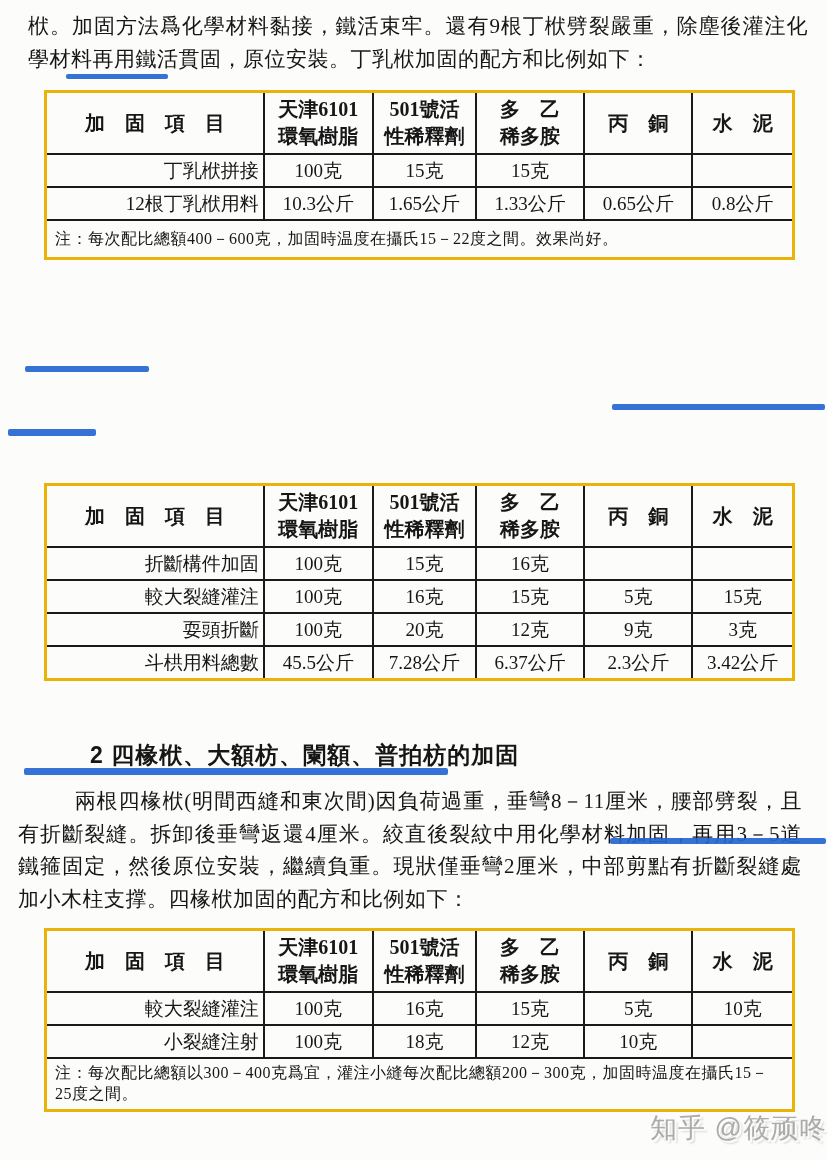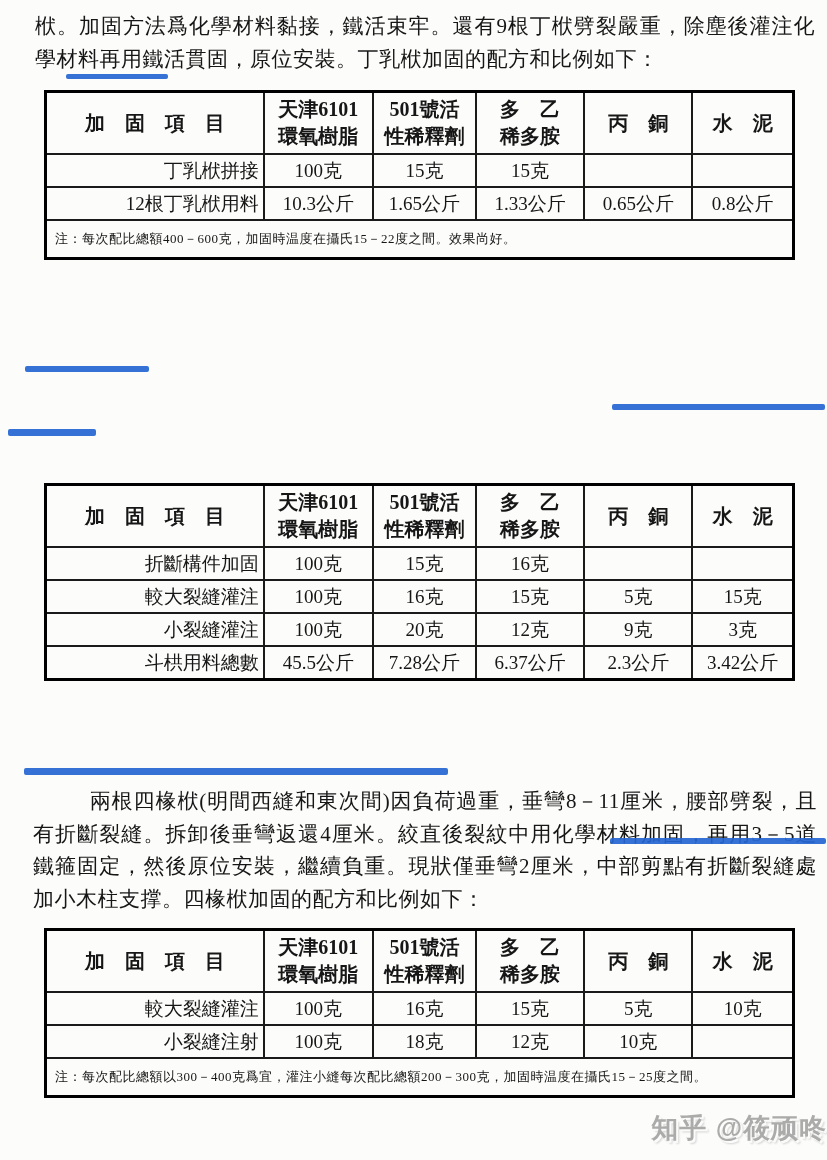--- a/index.html
+++ b/index.html
@@ -13,41 +13,41 @@
     overflow:hidden;
   }
   .para {
     position:absolute;
     margin:0;
     font-size:21px;
     line-height:32.5px;
     text-align:justify;
     letter-spacing:0.5px;
   }
-  #p1 { top:10px;  left:35px; width:780px; }
+  #p1 { top:10px;  left:28px; width:780px; }
   #p2 { top:343px; left:33px; width:784px; text-indent:2.7em; }
-  #p3 { top:785px; left:33px; width:784px; text-indent:2.7em; }
+  #p3 { top:785px; left:18px; width:784px; text-indent:2.7em; }
   .heading {
     position:absolute;
     top:740px; left:90px;
     margin:0;
     font-family:"Liberation Sans","DejaVu Sans",sans-serif;
     font-weight:bold;
     font-size:23px;
     letter-spacing:1px;
   }
   .tbl-wrap { position:absolute; left:44px; width:753px; }
   #t1 { top:90px; }
   #t2 { top:483px; }
   #t3 { top:928px; }
   table.formula {
     border-collapse:collapse;
     width:751px;
     table-layout:fixed;
-    border:3px solid #000000;
+    border:3px solid #eab308;
   }
   table.formula th, table.formula td {
     border:2px solid #1a1a1a;
     vertical-align:middle;
     padding:0 4px;
   }
   table.formula th {
     height:60px;
     font-size:20px;
     font-weight:bold;
@@ -59,21 +59,21 @@
     height:31px;
     font-size:19px;
     text-align:center;
   }
   table.formula td.c0 {
     text-align:right;
     padding-left:8px;
   }
   table.formula td.note {
     height:28px;
-    font-size:13px;
+    font-size:16px;
     text-align:left;
     padding:4px 8px;
     letter-spacing:0.5px;
   }
   .blue-ul {
     position:absolute;
     background:#2566d2;
     border-radius:2px;
     opacity:0.92;
   }
@@ -86,21 +86,20 @@
   .watermark {
     position:absolute;
     right:0px; top:1110px;
     font-family:"Liberation Sans","DejaVu Sans",sans-serif;
     font-size:27px;
     color:#9d9d9d;
     letter-spacing:1px;
     text-shadow:2px 2px 0 rgba(255,255,255,0.9), 3px 3px 2px rgba(60,60,60,0.25);
     opacity:0.85;
     white-space:nowrap;
-    font-weight:bold;
   }
 </style>
 </head>
 <body>
 
 <div class="page">
 
   <p class="para" id="p1">栿。加固方法爲化學材料黏接，鐵活束牢。還有9根丁栿劈裂嚴重，除塵後灌注化學材料再用鐵活貫固，原位安裝。丁乳栿加固的配方和比例如下：</p>
 
   <div class="tbl-wrap" id="t1">
@@ -185,39 +184,40 @@
           </tr>
           <tr>
             <td class="c0">較大裂縫灌注</td>
             <td>100克</td>
             <td>16克</td>
             <td>15克</td>
             <td>5克</td>
             <td>15克</td>
           </tr>
           <tr>
-            <td class="c0">小裂縫灌注</td>
+            <td class="c0">耍頭折斷</td>
             <td>100克</td>
             <td>20克</td>
             <td>12克</td>
             <td>9克</td>
             <td>3克</td>
           </tr>
           <tr>
             <td class="c0">斗栱用料總數</td>
             <td>45.5公斤</td>
             <td>7.28公斤</td>
             <td>6.37公斤</td>
             <td>2.3公斤</td>
             <td>3.42公斤</td>
           </tr>
         </tbody>
       </table>
     </div>
 
+  <h3 class="heading">2  四椽栿、大額枋、闌額、普拍枋的加固</h3>
 
   <p class="para" id="p3">兩根四椽栿(明間西縫和東次間)因負荷過重，垂彎8－11厘米，腰部劈裂，且有折斷裂縫。拆卸後垂彎返還4厘米。絞直後裂紋中用化學材料加固，再用3－5道鐵箍固定，然後原位安裝，繼續負重。現狀僅垂彎2厘米，中部剪點有折斷裂縫處加小木柱支撑。四椽栿加固的配方和比例如下：</p>
 
   <div class="tbl-wrap" id="t3">
       <table class="formula">
         <colgroup>
           <col style="width: 218px;">
           <col style="width: 109px;">
           <col style="width: 103px;">
           <col style="width: 108px;">

